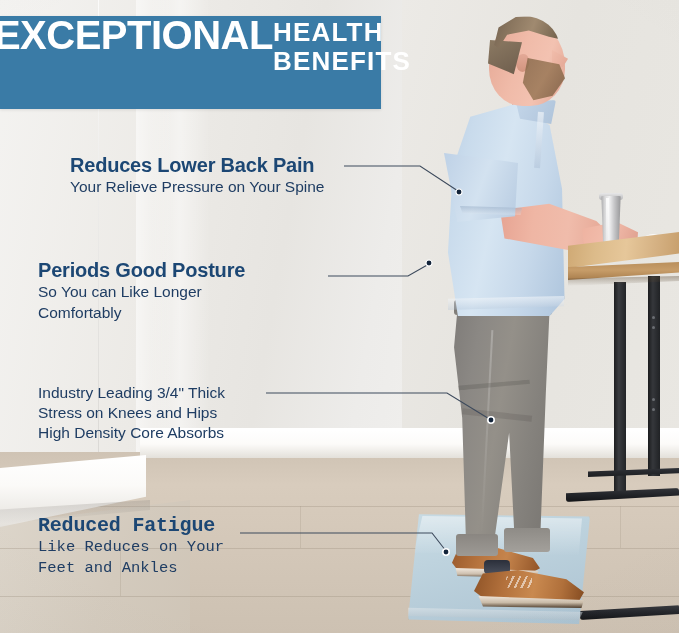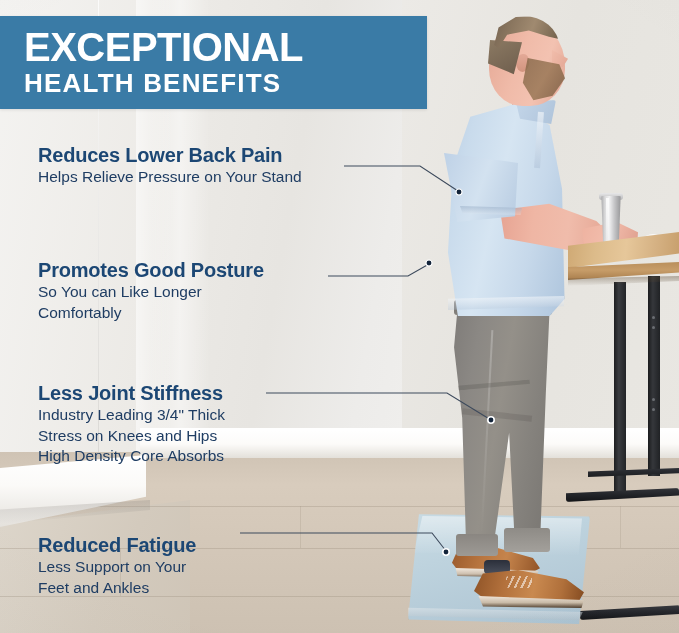--- a/index.html
+++ b/index.html
@@ -346,24 +346,24 @@
     border-radius: 2px;
   }
   .mouse {
     position: absolute; left: 644px; top: 234px; width: 18px; height: 11px;
     background: linear-gradient(to bottom, #fbfbfb, #d4d4d5);
     border-radius: 50% 50% 45% 45%;
   }
 
   
   .banner {
-    position: absolute; left: 0px; top: 16px; width: 427px; height: 93px;
+    position: absolute; left: 0px; top: 16px; width: 381px; height: 93px;
     background: #3a7ba6;
     box-shadow: 0 1px 3px rgba(0,0,0,0.10);
-    display: flex; flex-direction: column;
+    display: flex; flex-direction: row;
     justify-content: center;
     padding-left: 24px;
   }
   .banner-line1 {
     color: #ffffff;
     font-size: 40px; font-weight: bold; line-height: 0.98;
     letter-spacing: -0.5px;
   }
   .banner-line2 {
     color: #ffffff;
@@ -379,24 +379,24 @@
     letter-spacing: -0.2px;
     white-space: nowrap;
   }
   .benefit-body {
     color: #1f3d63;
     font-size: 15.5px; font-weight: normal; line-height: 1.24;
     margin-top: 1px;
     white-space: nowrap;
   }
 
-  #benefit-1 { top: 144px; }
+  #benefit-1 { top: 154px; margin-left: 32px; }
   #benefit-2 { top: 259px; }
   #benefit-3 { top: 382px; }
-  #benefit-4 { top: 534px; }
+  #benefit-4 { top: 515px; font-family: Liberation Mono, monospace; }
 
   
   .leaders { position: absolute; inset: 0; pointer-events: none; }
 
   
   .vignette {
     position: absolute; inset: 0;
     background: radial-gradient(120% 100% at 50% 45%, rgba(255,255,255,0.0) 55%, rgba(120,118,112,0.07) 100%);
   }
 </style>
@@ -503,35 +503,34 @@
     </g>
   </svg>
 
   <div class="banner">
     <div class="banner-line1">EXCEPTIONAL</div>
     <div class="banner-line2">HEALTH BENEFITS</div>
   </div>
 
   <div class="benefit" id="benefit-1">
     <div class="benefit-title">Reduces Lower Back Pain</div>
-    <div class="benefit-body">Helps Relieve Pressure on Your Stand</div>
+    <div class="benefit-body">Your Relieve Pressure on Your Spine</div>
   </div>
 
   <div class="benefit" id="benefit-2">
-    <div class="benefit-title">Promotes Good Posture</div>
+    <div class="benefit-title">Periods Good Posture</div>
     <div class="benefit-body">So You can Like Longer</div>
     <div class="benefit-body">Comfortably</div>
   </div>
 
   <div class="benefit" id="benefit-3">
-    <div class="benefit-title">Less Joint Stiffness</div>
     <div class="benefit-body">Industry Leading 3/4" Thick</div>
     <div class="benefit-body">Stress on Knees and Hips</div>
     <div class="benefit-body">High Density Core Absorbs</div>
   </div>
 
   <div class="benefit" id="benefit-4">
     <div class="benefit-title">Reduced Fatigue</div>
-    <div class="benefit-body">Less Support on Your</div>
+    <div class="benefit-body">Like Reduces on Your</div>
     <div class="benefit-body">Feet and Ankles</div>
   </div>
 
 </div>
 
 </body></html>

